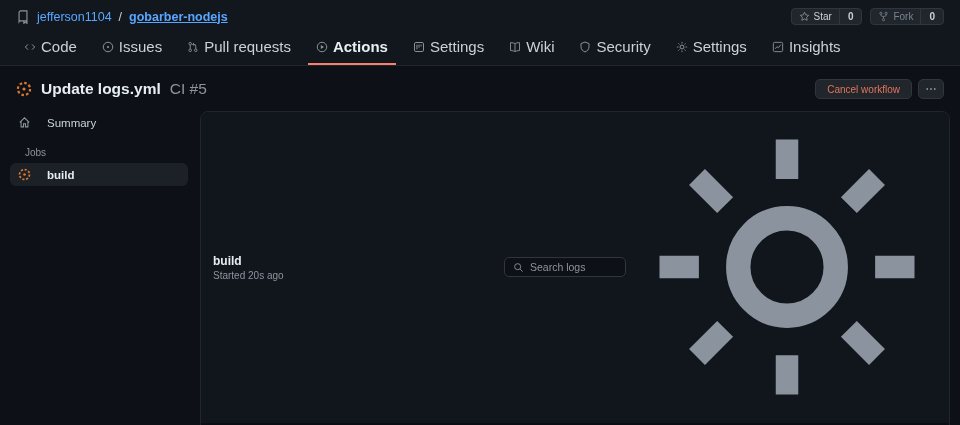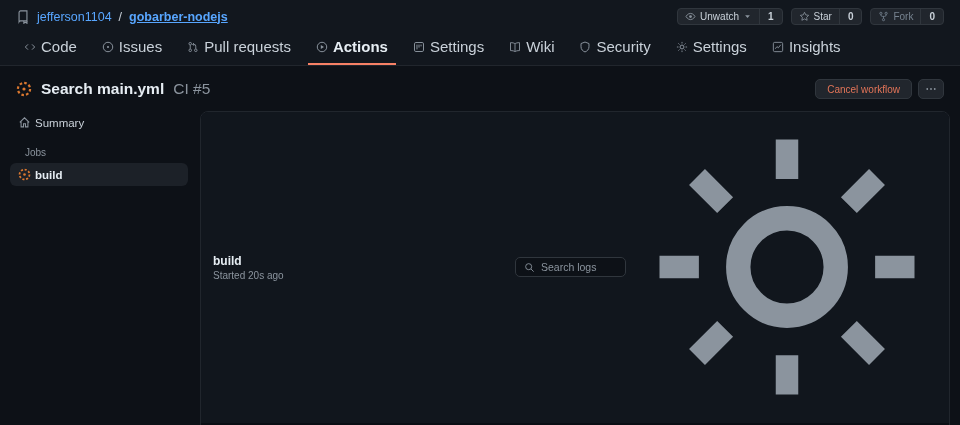--- a/index.html
+++ b/index.html
@@ -41,31 +41,31 @@
   .run-sub { font-size:15.5px; color:#8b949e; }
   .run-actions { margin-left:auto; display:flex; gap:6px; }
   .btn { display:flex; align-items:center; background:#21262d; border:1px solid #30363d; border-radius:5px; font-size:10px; padding:3px 11px; color:#c9d1d9; cursor:pointer; font-family:inherit; }
   .btn.danger { color:var(--danger); }
   .btn.kebab { padding:3px 6px; }
   .btn.kebab .icon { width:12px; height:12px; color:#8b949e; }
 
   
   .content { display:flex; align-items:flex-start; padding-left:8px; }
   .sidebar { width:182px; flex:none; padding-top:3px; }
-  .side-row { display:flex; align-items:center; gap:4px; padding:5px 8px; margin:0 2px; border-radius:6px; font-size:11.5px; color:#c9d1d9; cursor:pointer; }
+  .side-row { display:flex; align-items:center; gap:16px; padding:5px 8px; margin:0 2px; border-radius:6px; font-size:11.5px; color:#c9d1d9; cursor:pointer; }
   .side-row .icon { width:13px; height:13px; color:#8b949e; flex:none; }
   .side-row.selected { background:#1c2128; font-weight:bold; color:#e6edf3; }
   .jobs-label { font-size:10px; color:#8b949e; margin:13px 8px 5px 17px; }
 
   .job-panel { flex:1; margin:3px 10px 0 10px; border:1px solid #21262d; border-radius:8px; background:#0a0e14; overflow:hidden; }
   .panel-header { display:flex; align-items:center; background:#11161d; padding:5px 12px 6px; }
   .job-meta .name { font-size:12px; font-weight:bold; color:#e6edf3; }
   .job-meta .started { font-size:10px; color:#8b949e; margin-top:2px; }
   .panel-tools { margin-left:auto; display:flex; align-items:center; gap:11px; }
-  .search-box { display:flex; align-items:center; gap:6px; border:1px solid #30363d; border-radius:5px; background:#0d1117; padding:3px 8px; width:111px; }
+  .search-box { display:flex; align-items:center; gap:6px; border:1px solid #30363d; border-radius:5px; background:#0d1117; padding:3px 8px; width:122px; }
   .search-box .icon { width:11px; height:11px; color:#8b949e; flex:none; }
   .search-box input { background:transparent; border:none; outline:none; color:#c9d1d9; font-size:10.5px; width:100%; font-family:inherit; padding:0; }
   .search-box input::placeholder { color:#8b949e; }
   .gear-btn { background:none; border:none; padding:0; cursor:pointer; }
   .gear-btn .icon { width:13px; height:13px; color:#8b949e; }
 
   
   .steps { padding:9px 0 16px; }
 </style>
 </head>
@@ -80,37 +80,20 @@
             <svg viewBox="0 0 16 16">
               <path d="M3.5 2.8A1.8 1.8 0 015.3 1h7.2v11.5H5.3c-.7 0-1.4.3-1.8 1z" fill="none" stroke="currentColor" stroke-width="1.3"></path>
               <path d="M9 12.7v2.4l1.75-1.1 1.75 1.1v-2.4" fill="none" stroke="currentColor" stroke-width="1.3"></path>
             </svg>
           </span>
         <a>jefferson1104</a>
         <span class="sep">/</span>
         <a class="repo-name">gobarber-nodejs</a>
       </div>
       <div class="pill-group">
-  <div class="pill">
-    <span class="main">
-      <span class="icon p-icon">
-                <svg viewBox="0 0 16 16">
-                  <path d="M1.5 8s2.3-4.5 6.5-4.5S14.5 8 14.5 8 12.2 12.5 8 12.5 1.5 8 1.5 8z" fill="none" stroke="currentColor" stroke-width="1.3"></path>
-                  <circle cx="8" cy="8" r="2" fill="currentColor"></circle>
-                </svg>
-              </span>
-      <span class="p-label">Unwatch</span>
-      <span class="icon p-caret">
-                <svg viewBox="0 0 16 16">
-                  <path d="M3.8 5.8h8.4L8 10.6z" fill="currentColor"></path>
-                </svg>
-              </span>
-    </span>
-    <span class="count">1</span>
-  </div>
 
   <div class="pill">
     <span class="main">
       <span class="icon p-icon">
                 <svg viewBox="0 0 16 16">
                   <path d="M8 1.9l1.9 3.8 4.2.6-3 3 .7 4.2L8 11.5l-3.8 2 .7-4.2-3-3 4.2-.6z" fill="none" stroke="currentColor" stroke-width="1.2" stroke-linejoin="round"></path>
                 </svg>
               </span>
       <span class="p-label">Star</span>
 
@@ -228,21 +211,21 @@
 </nav>
   </div>
 
   <div class="run-header">
     <span class="icon status-lg">
         <svg viewBox="0 0 16 16">
           <circle cx="8" cy="8" r="6.1" fill="none" stroke="var(--progress)" stroke-width="2.2" stroke-dasharray="2.6 2.1"></circle>
           <circle cx="8" cy="8" r="1.6" fill="var(--progress)"></circle>
         </svg>
       </span>
-    <span class="run-title">Search main.yml</span>
+    <span class="run-title">Update logs.yml</span>
     <span class="run-sub">CI #5</span>
     <div class="run-actions">
       <button class="btn danger">Cancel workflow</button>
       <button class="btn kebab">
           <span class="icon">
             <svg viewBox="0 0 16 16">
               <circle cx="3" cy="8" r="1.2" fill="currentColor"></circle>
               <circle cx="8" cy="8" r="1.2" fill="currentColor"></circle>
               <circle cx="13" cy="8" r="1.2" fill="currentColor"></circle>
             </svg>

